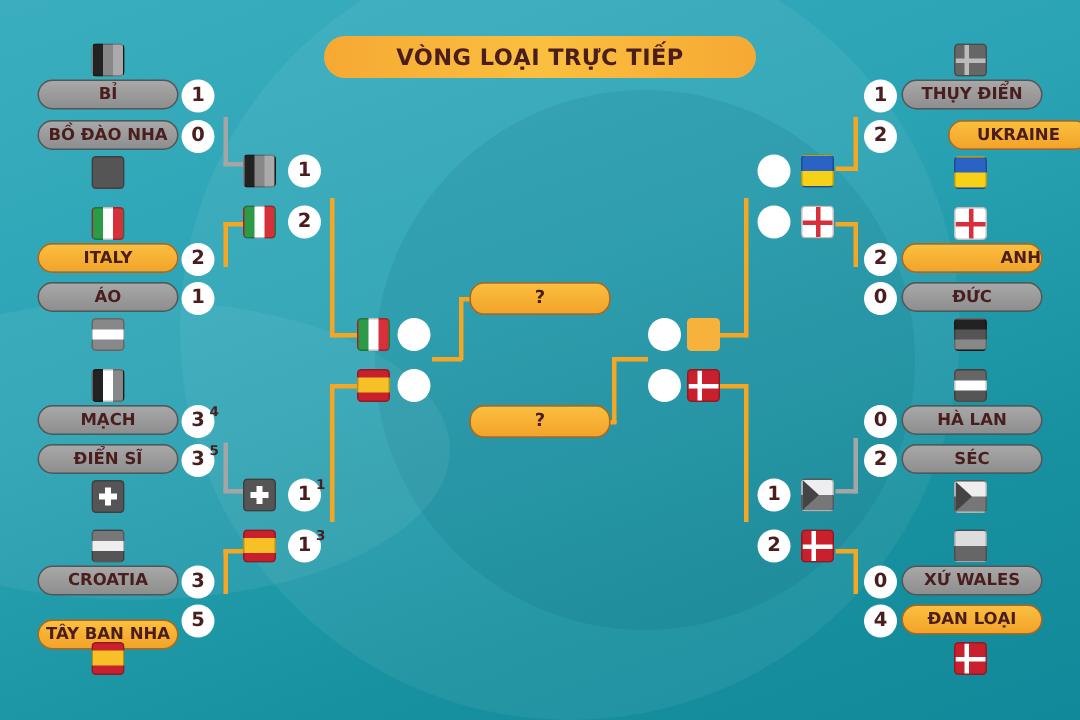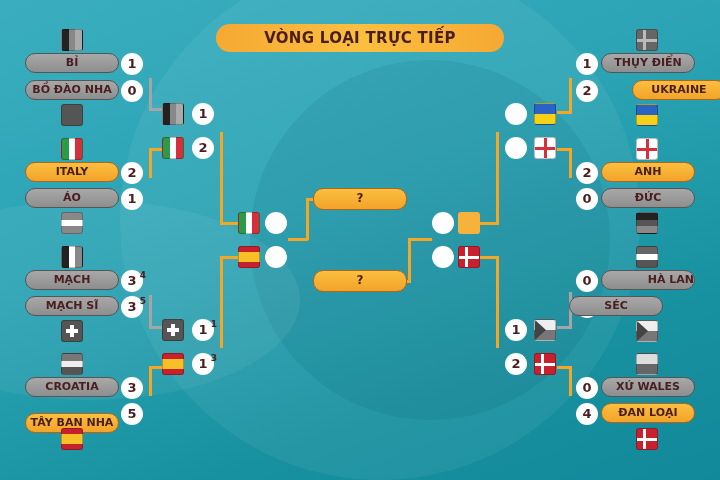--- a/index.html
+++ b/index.html
@@ -44,21 +44,21 @@
 <div class="flag" style="left:61px;top:138px;background:linear-gradient(90deg,#2c9b47 33%,#fff 33% 66%,#d6303c 66%);"></div>
 <div class="pill gold" style="left:25px;top:162px;">ITALY</div>
 <div class="score" style="left:121px;top:162px;">2</div>
 <div class="pill grey" style="left:25px;top:188px;">ÁO</div>
 <div class="score" style="left:121px;top:188px;">1</div>
 <div class="flag" style="left:61px;top:212px;background:linear-gradient(#888 33%,#fff 33% 66%,#888 66%);"></div>
 
 <div class="flag" style="left:61px;top:246px;background:linear-gradient(90deg,#222 33%,#fff 33% 66%,#888 66%);"></div>
 <div class="pill grey" style="left:25px;top:270px;">MẠCH</div>
 <div class="score" style="left:121px;top:270px;"><span>3</span><sup>4</sup></div>
-<div class="pill grey" style="left:25px;top:296px;">MẠCH SĨ</div>
+<div class="pill grey" style="left:25px;top:296px;">ĐIỂN SĨ</div>
 <div class="score" style="left:121px;top:296px;"><span>3</span><sup>5</sup></div>
 <div class="flag" style="left:61px;top:320px;background:#555;">
   <div style="position:absolute;left:8px;top:4px;width:4px;height:12px;background:#fff;"></div>
   <div style="position:absolute;left:4px;top:8px;width:12px;height:4px;background:#fff;"></div>
 </div>
 
 <div class="flag" style="left:61px;top:353px;background:linear-gradient(#777 33%,#eee 33% 66%,#555 66%);"></div>
 <div class="pill grey" style="left:25px;top:377px;">CROATIA</div>
 <div class="score" style="left:121px;top:377px;">3</div>
 <div class="pill gold" style="left:25px;top:413px;">TÂY BAN NHA</div>
@@ -153,30 +153,30 @@
 <div class="pill grey" style="left:601px;top:53px;">THỤY ĐIỂN</div>
 <div class="score" style="left:576px;top:80px;">2</div>
 <div class="pill gold" style="left:632px;top:80px;">UKRAINE</div>
 <div class="flag" style="left:636px;top:104px;background:linear-gradient(#2a63c4 50%,#f7d117 50%);"></div>
 
 <div class="flag" style="left:636px;top:138px;background:#fff;">
   <div style="position:absolute;left:9px;top:0;width:3px;height:22px;background:#d6303c;"></div>
   <div style="position:absolute;left:0;top:9px;width:22px;height:3px;background:#d6303c;"></div>
 </div>
 <div class="score" style="left:576px;top:162px;">2</div>
-<div class="pill gold" style="left:601px;top:162px;">ANH</div>
+<div class="pill gold" style="left:601px;top:162px;text-align:right;">ANH</div>
 <div class="score" style="left:576px;top:188px;">0</div>
 <div class="pill grey" style="left:601px;top:188px;">ĐỨC</div>
 <div class="flag" style="left:636px;top:212px;background:linear-gradient(#222 33%,#555 33% 66%,#888 66%);"></div>
 
 <div class="flag" style="left:636px;top:246px;background:linear-gradient(#666 33%,#fff 33% 66%,#555 66%);"></div>
 <div class="score" style="left:576px;top:270px;">0</div>
-<div class="pill grey" style="left:601px;top:270px;text-align:right;">HÀ LAN</div>
+<div class="pill grey" style="left:601px;top:270px;">HÀ LAN</div>
 <div class="score" style="left:576px;top:296px;">2</div>
-<div class="pill grey" style="left:569px;top:296px;">SÉC</div>
+<div class="pill grey" style="left:601px;top:296px;">SÉC</div>
 <div class="flag" style="left:636px;top:320px;background:linear-gradient(#eee 50%,#777 50%);">
   <div style="position:absolute;left:0;top:0;width:0;height:0;border-top:10px solid transparent;border-bottom:10px solid transparent;border-left:11px solid #444;"></div>
 </div>
 
 <div class="flag" style="left:636px;top:353px;background:linear-gradient(#ddd 50%,#666 50%);"></div>
 <div class="score" style="left:576px;top:377px;">0</div>
 <div class="pill grey" style="left:601px;top:377px;">XỨ WALES</div>
 <div class="score" style="left:576px;top:403px;">4</div>
 <div class="pill gold" style="left:601px;top:403px;">ĐAN LOẠI</div>
 <div class="flag" style="left:636px;top:428px;background:#c8202c;">

